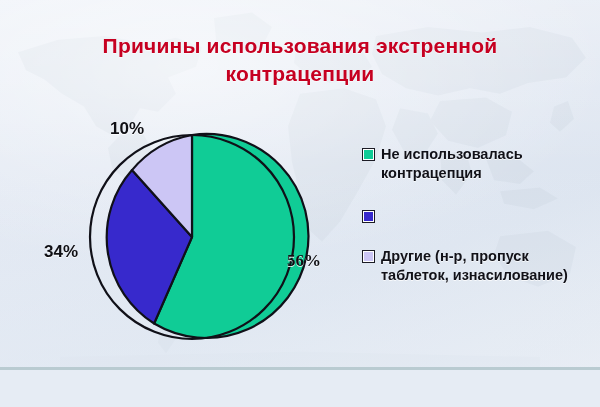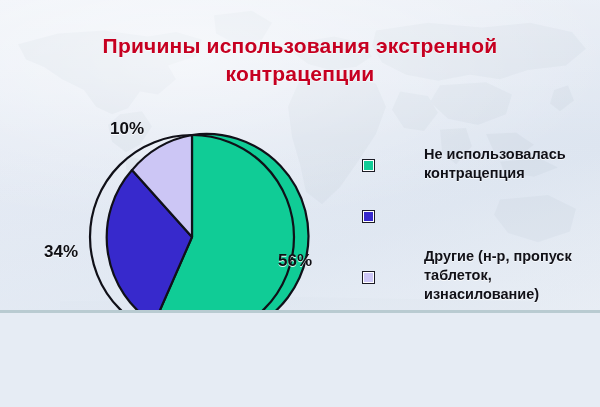--- a/index.html
+++ b/index.html
@@ -6,21 +6,21 @@
   html,body{margin:0;padding:0;}
   body{
     width:600px;height:407px;overflow:hidden;
     font-family:"Liberation Sans", sans-serif;
     background:#e6ecf4;
   }
 
   
   .slide{
     position:relative;
-    width:600px;height:313px;
+    width:600px;height:370px;
     overflow:hidden;
     background:
       linear-gradient(160deg,#e9eef6 0%, #e3e9f3 35%, #dde5f0 70%, #e7ecf3 100%);
     border-bottom:3px solid #b9cbd1;
     box-sizing:border-box;
   }
 
   
   .worldmap{
     position:absolute;inset:0;
@@ -65,33 +65,32 @@
   .pct{
     position:absolute;
     color:#0f0f14;
     font-size:17px;
     font-weight:bold;
     text-shadow:0 1px 0 rgba(255,255,255,.85);
     white-space:nowrap;
   }
   .pct-a{ left:110px; top:119px; }   
   .pct-b{ left:44px;  top:242px; }   
-  .pct-c{ left:278px; top:251px; }   
+  .pct-c{ left:287px; top:251px;font-family:Liberation Serif, serif; }   
 
   
   .legend{
     position:absolute;
     left:362px;top:145px;
     width:226px;
   }
   .legend-item{
     display:flex;
-    align-items:center;
+    align-items:flex-start;
     margin-bottom:24px;
-    gap:43px;
   }
   .legend-item:last-child{margin-bottom:4px;}
   .swatch{
     flex:0 0 auto;
     width:13px;height:13px;
     margin-top:3px;margin-right:6px;
     border:1px solid #1b1b24;
     background:#fff;
     box-sizing:border-box;
     padding:1px;

